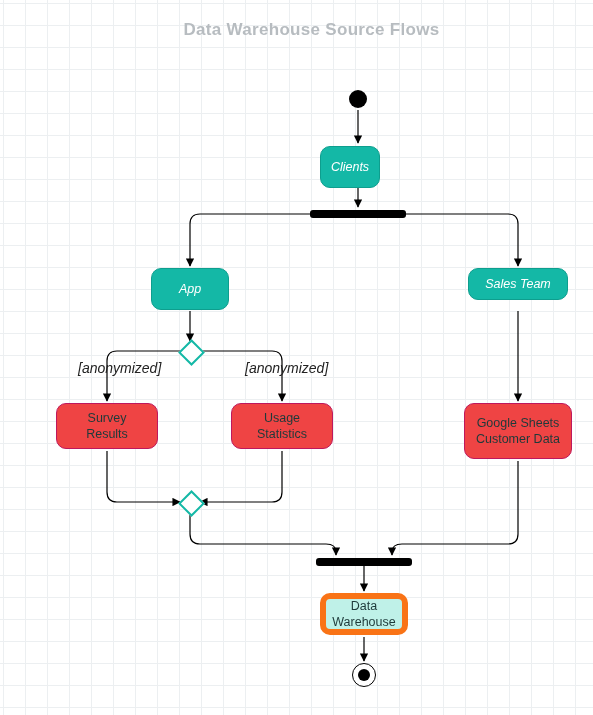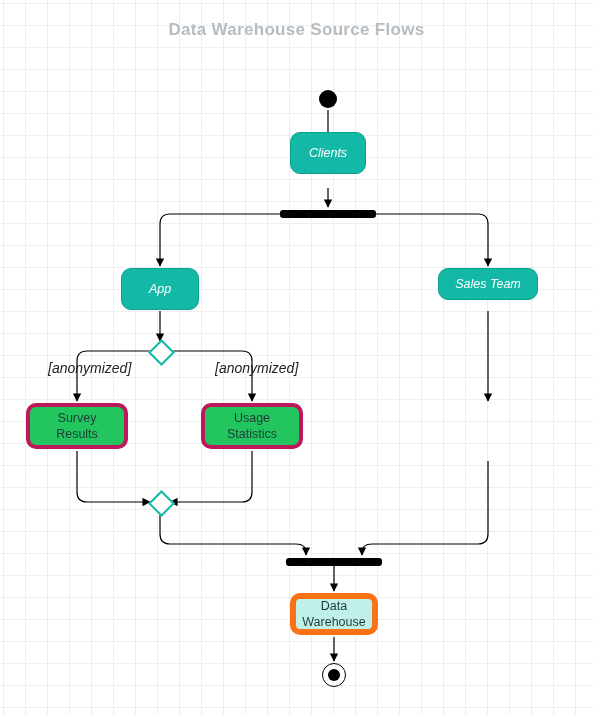--- a/index.html
+++ b/index.html
@@ -16,20 +16,21 @@
     inset: 0;
     background-image:
       linear-gradient(to right, #eceff1 1px, transparent 1px),
       linear-gradient(to bottom, #eceff1 1px, transparent 1px);
     background-size: 22px 22px;
     background-position: 3px 3px;
   }
   .canvas {
     position: absolute;
     inset: 0;
+    margin-left: 30px;
   }
   .title {
     position: absolute;
     top: 20px;
     left: 0;
     right: 0;
     text-align: center;
     font-size: 17px;
     font-weight: 700;
     color: #b7bcc0;
@@ -47,23 +48,23 @@
     box-sizing: border-box;
     padding: 6px 10px;
   }
   .n-dark {
     background: #14b8a6; 
     color: #fff;
     font-style: italic;
     border: 1px solid #0e9e8e;
   }
   .n-mid {
-    background: #22c55e;
+    background: #ef4444;
     color: #1e3a3a;
-    border: 4px solid #be185d;
+    border: 1px solid #be185d;
   }
   .n-light {
     background: #bff1e8;
     color: #1e3a3a;
     border: 6px solid #f97316;
   }
   .dot {
     position: absolute;
     width: 18px;
     height: 18px;
@@ -157,38 +158,40 @@
       <path d="M 488 461 V 534 Q 488 544 478 544 H 372 Q 362 544 362 552 V 555" marker-end="url(#arrow)"></path>
 
       <path d="M 334 566 V 591" marker-end="url(#arrow)"></path>
 
       <path d="M 334 637 V 661" marker-end="url(#arrow)"></path>
     </g>
   </svg>
 
   <div class="dot" style="left:319px;top:90px"></div>
 
-  <div class="node n-dark" style="left:290px;top:132px;width:76px;height:42px">Clients</div>
+  <div class="node n-dark" style="left:290px;top:146px;width:60px;height:42px">Clients</div>
 
   <div class="bar" style="left:280px;top:210px;width:96px"></div>
 
   <div class="node n-dark" style="left:121px;top:268px;width:78px;height:42px">App</div>
 
   <div class="node n-dark" style="left:438px;top:268px;width:100px;height:32px">Sales Team</div>
 
   <div class="diamond" style="left:152px;top:343px"></div>
 
   <div class="edge-label" style="left:48px;top:360px">[anonymized]</div>
   <div class="edge-label" style="left:215px;top:360px">[anonymized]</div>
 
   <div class="node n-mid" style="left:26px;top:403px;width:102px;height:46px">Survey Results</div>
 
   <div class="node n-mid" style="left:201px;top:403px;width:102px;height:46px;white-space:pre-line">Usage
 Statistics</div>
 
+  <div class="node n-mid" style="left:434px;top:403px;width:108px;height:56px;white-space:pre-line">Google Sheets
+Customer Data</div>
 
   <div class="diamond" style="left:152px;top:494px"></div>
 
   <div class="bar" style="left:286px;top:558px;width:96px"></div>
 
   <div class="node n-light" style="left:290px;top:593px;width:88px;height:42px;white-space:pre-line">Data
 Warehouse</div>
 
   <div class="end-outer" style="left:322px;top:663px">
     <div class="inner"></div>

